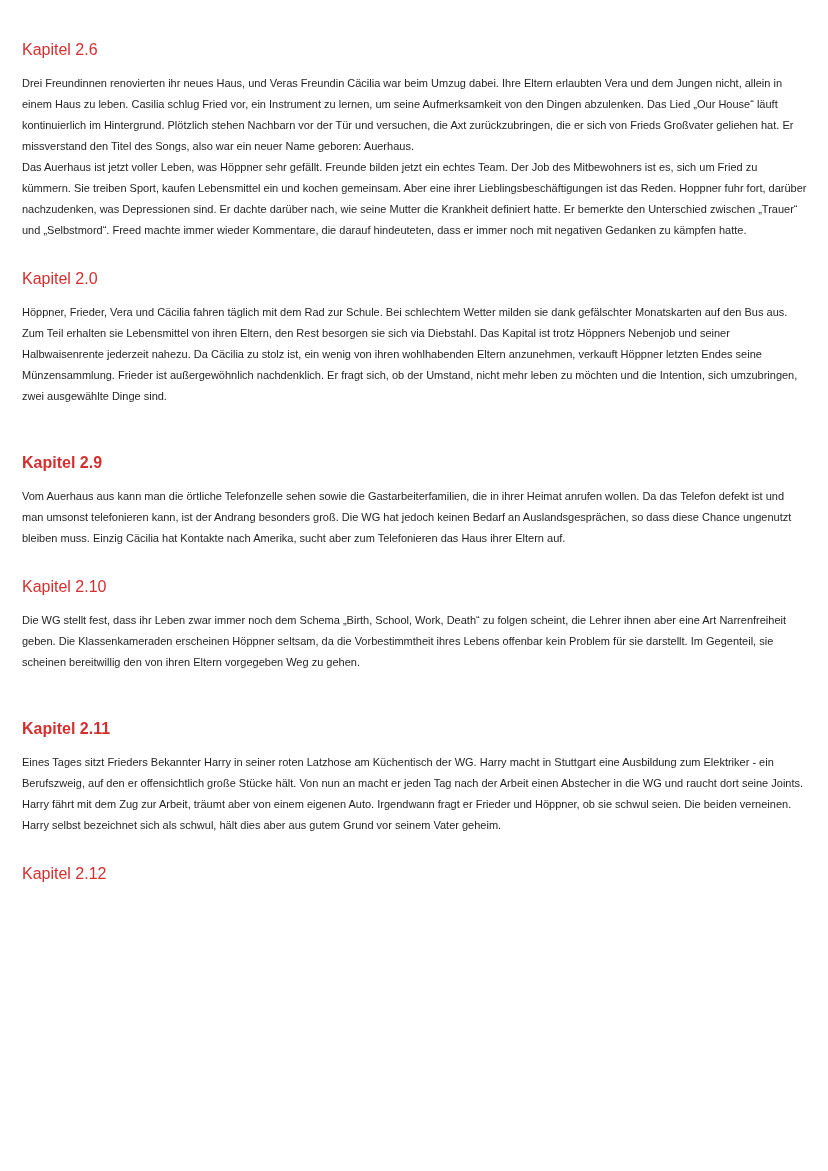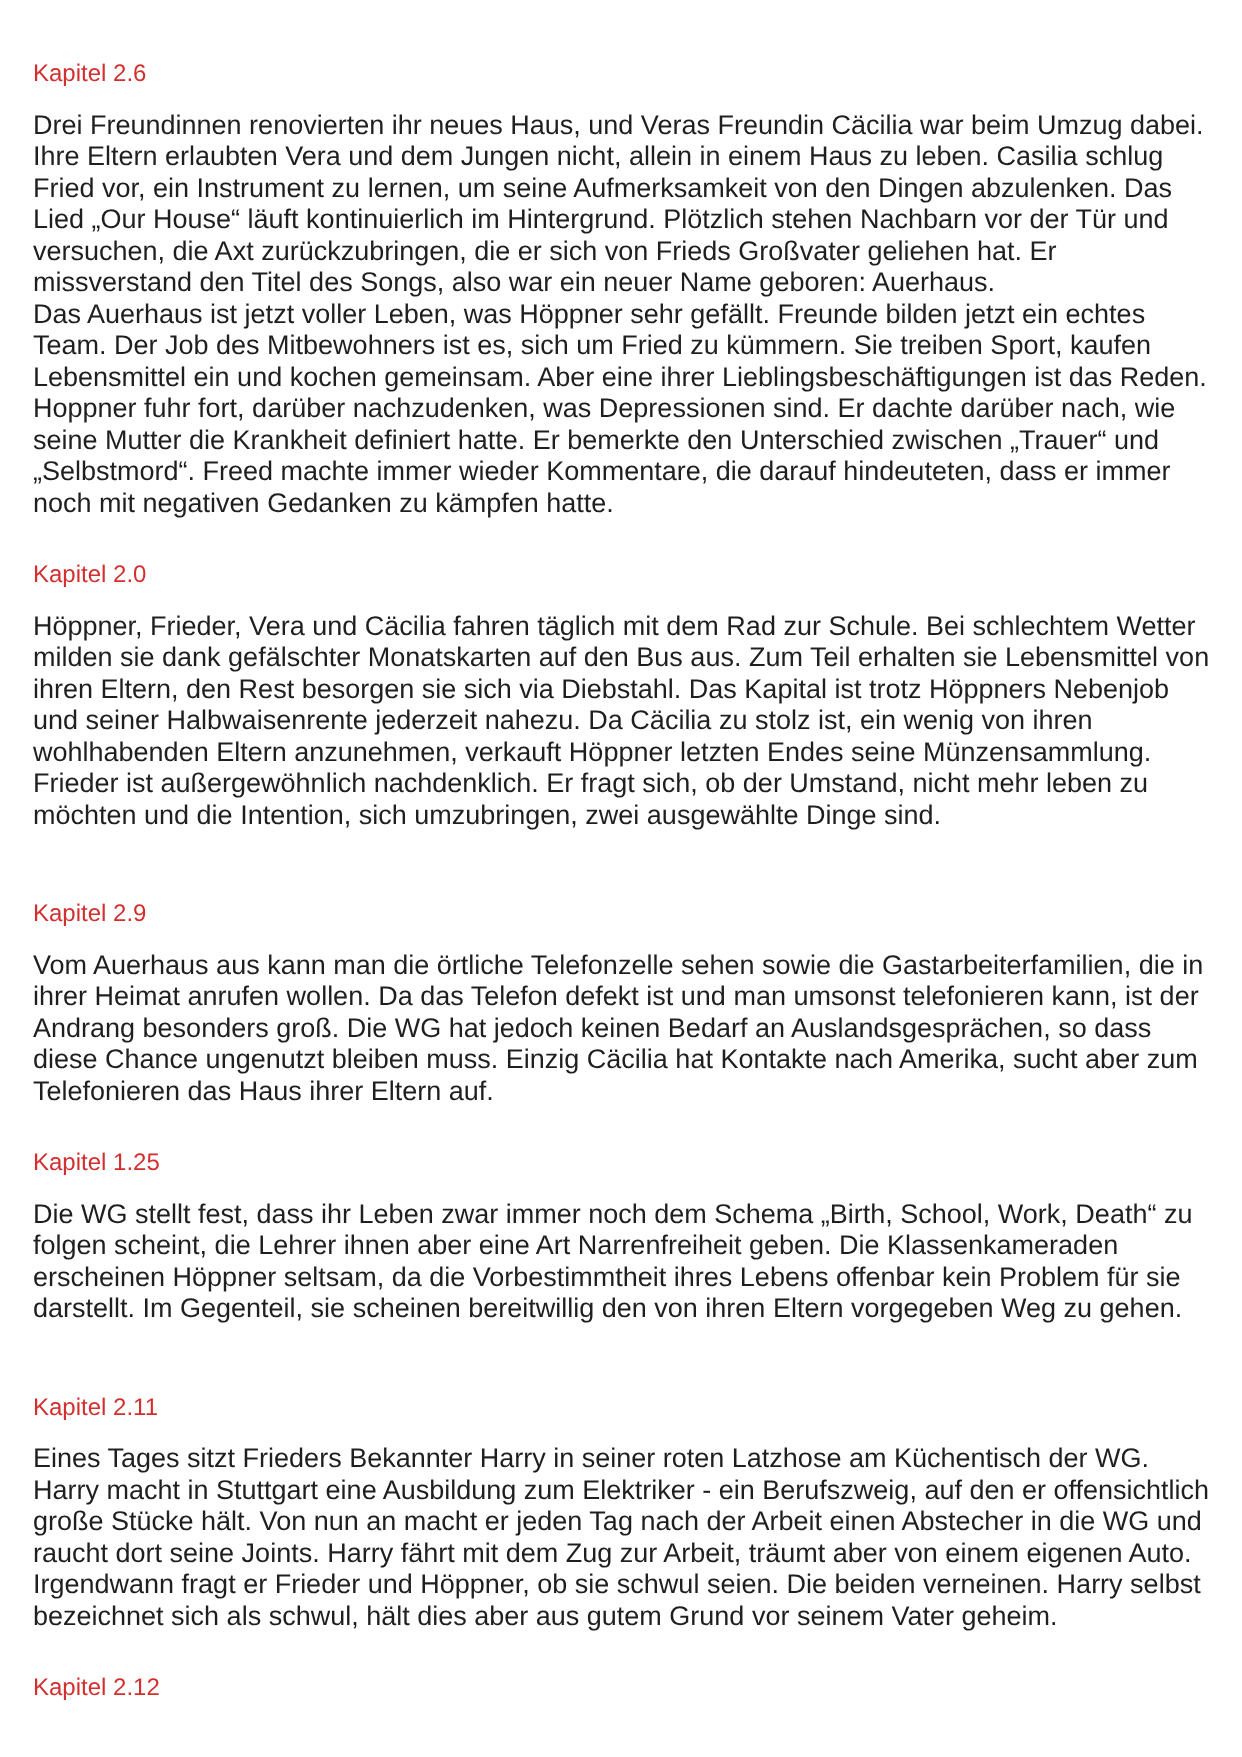--- a/index.html
+++ b/index.html
@@ -25,23 +25,24 @@
     line-height: 24px;
     font-weight: 400;
     color: #d32f2f;
     margin: 26px 0 11px 0;
   }
   .section:first-child .chapter-heading {
     margin-top: 24px;
   }
   .section.spaced .chapter-heading {
     margin-top: 44px;
+    font-weight: bold;
   }
   .chapter-paragraph {
-    font-size: 18px;
+    font-size: 11px;
     line-height: 21px;
     font-weight: 400;
     margin: 0;
     color: #1f1f1f;
     max-width: 786px;
   }
 </style>
 </head>
 <body>
 
@@ -60,21 +61,21 @@
     <h2 class="chapter-heading">Kapitel 2.0</h2>
     <p class="chapter-paragraph">Höppner, Frieder, Vera und Cäcilia fahren täglich mit dem Rad zur Schule. Bei schlechtem Wetter milden sie dank gefälschter Monatskarten auf den Bus aus. Zum Teil erhalten sie Lebensmittel von ihren Eltern, den Rest besorgen sie sich via Diebstahl. Das Kapital ist trotz Höppners Nebenjob und seiner Halbwaisenrente jederzeit nahezu. Da Cäcilia zu stolz ist, ein wenig von ihren wohlhabenden Eltern anzunehmen, verkauft Höppner letzten Endes seine Münzensammlung. Frieder ist außergewöhnlich nachdenklich. Er fragt sich, ob der Umstand, nicht mehr leben zu möchten und die Intention, sich umzubringen, zwei ausgewählte Dinge sind.</p>
   </div>
 
   <div class="section spaced">
     <h2 class="chapter-heading">Kapitel 2.9</h2>
     <p class="chapter-paragraph">Vom Auerhaus aus kann man die örtliche Telefonzelle sehen sowie die Gastarbeiterfamilien, die in ihrer Heimat anrufen wollen. Da das Telefon defekt ist und man umsonst telefonieren kann, ist der Andrang besonders groß. Die WG hat jedoch keinen Bedarf an Auslandsgesprächen, so dass diese Chance ungenutzt bleiben muss. Einzig Cäcilia hat Kontakte nach Amerika, sucht aber zum Telefonieren das Haus ihrer Eltern auf.</p>
   </div>
 
   <div class="section">
-    <h2 class="chapter-heading">Kapitel 1.25</h2>
+    <h2 class="chapter-heading">Kapitel 2.10</h2>
     <p class="chapter-paragraph">Die WG stellt fest, dass ihr Leben zwar immer noch dem Schema „Birth, School, Work, Death“ zu folgen scheint, die Lehrer ihnen aber eine Art Narrenfreiheit geben. Die Klassenkameraden erscheinen Höppner seltsam, da die Vorbestimmtheit ihres Lebens offenbar kein Problem für sie darstellt. Im Gegenteil, sie scheinen bereitwillig den von ihren Eltern vorgegeben Weg zu gehen.</p>
   </div>
 
   <div class="section spaced">
     <h2 class="chapter-heading">Kapitel 2.11</h2>
     <p class="chapter-paragraph">Eines Tages sitzt Frieders Bekannter Harry in seiner roten Latzhose am Küchentisch der WG. Harry macht in Stuttgart eine Ausbildung zum Elektriker - ein Berufszweig, auf den er offensichtlich große Stücke hält. Von nun an macht er jeden Tag nach der Arbeit einen Abstecher in die WG und raucht dort seine Joints. Harry fährt mit dem Zug zur Arbeit, träumt aber von einem eigenen Auto. Irgendwann fragt er Frieder und Höppner, ob sie schwul seien. Die beiden verneinen. Harry selbst bezeichnet sich als schwul, hält dies aber aus gutem Grund vor seinem Vater geheim.</p>
   </div>
 
   <div class="section">
     <h2 class="chapter-heading">Kapitel 2.12</h2>

